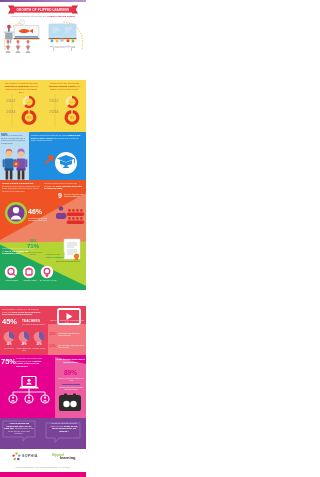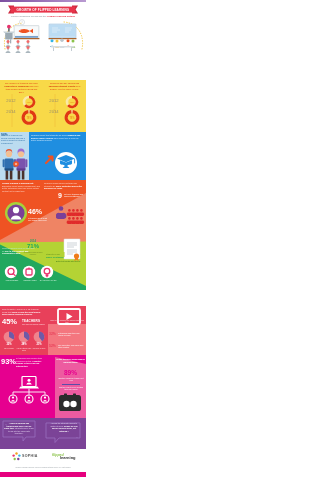--- a/index.html
+++ b/index.html
@@ -447,21 +447,21 @@
       <div class="rrownum">30%</div>
       <div class="rrowtxt">of teachers use videos supplied by their school or district</div>
     </div>
   </div>
   <div class="b" id="magenta">
     <svg style="left:0;top:0" width="86" height="63" viewBox="0 0 86 63">
       <rect x="0" y="0" width="86" height="63" fill="#e6008f"></rect>
       <path d="M55 0 L86 0 L86 63 L55 63 Z" fill="#e6008f"></path>
       <path d="M55 2 L86 9 L86 63 L55 63 Z" fill="#ed5ba0"></path>
     </svg>
-    <div class="mstat">93%</div>
+    <div class="mstat">75%</div>
     <div class="mtxtL">
       <span>of teachers who flipped their classroom noted a </span><b>positive change in their own job satisfaction.</b>
     </div>
     <svg style="left:8px;top:21px" width="42" height="30" viewBox="0 0 42 30">
       <g>
         <rect x="14" y="0.5" width="14" height="10" rx="1" fill="none" stroke="#ffffff" stroke-width="1.2"></rect>
         <circle cx="21" cy="4.2" r="1.5" fill="#ffffff"></circle>
         <path d="M18.2 8.4 a3 3 0 0 1 5.6 0z" fill="#ffffff"></path>
         <path d="M11 12.4 h20 l-1.6-1.9 h-16.8z" fill="#ffffff"></path>
       </g>

